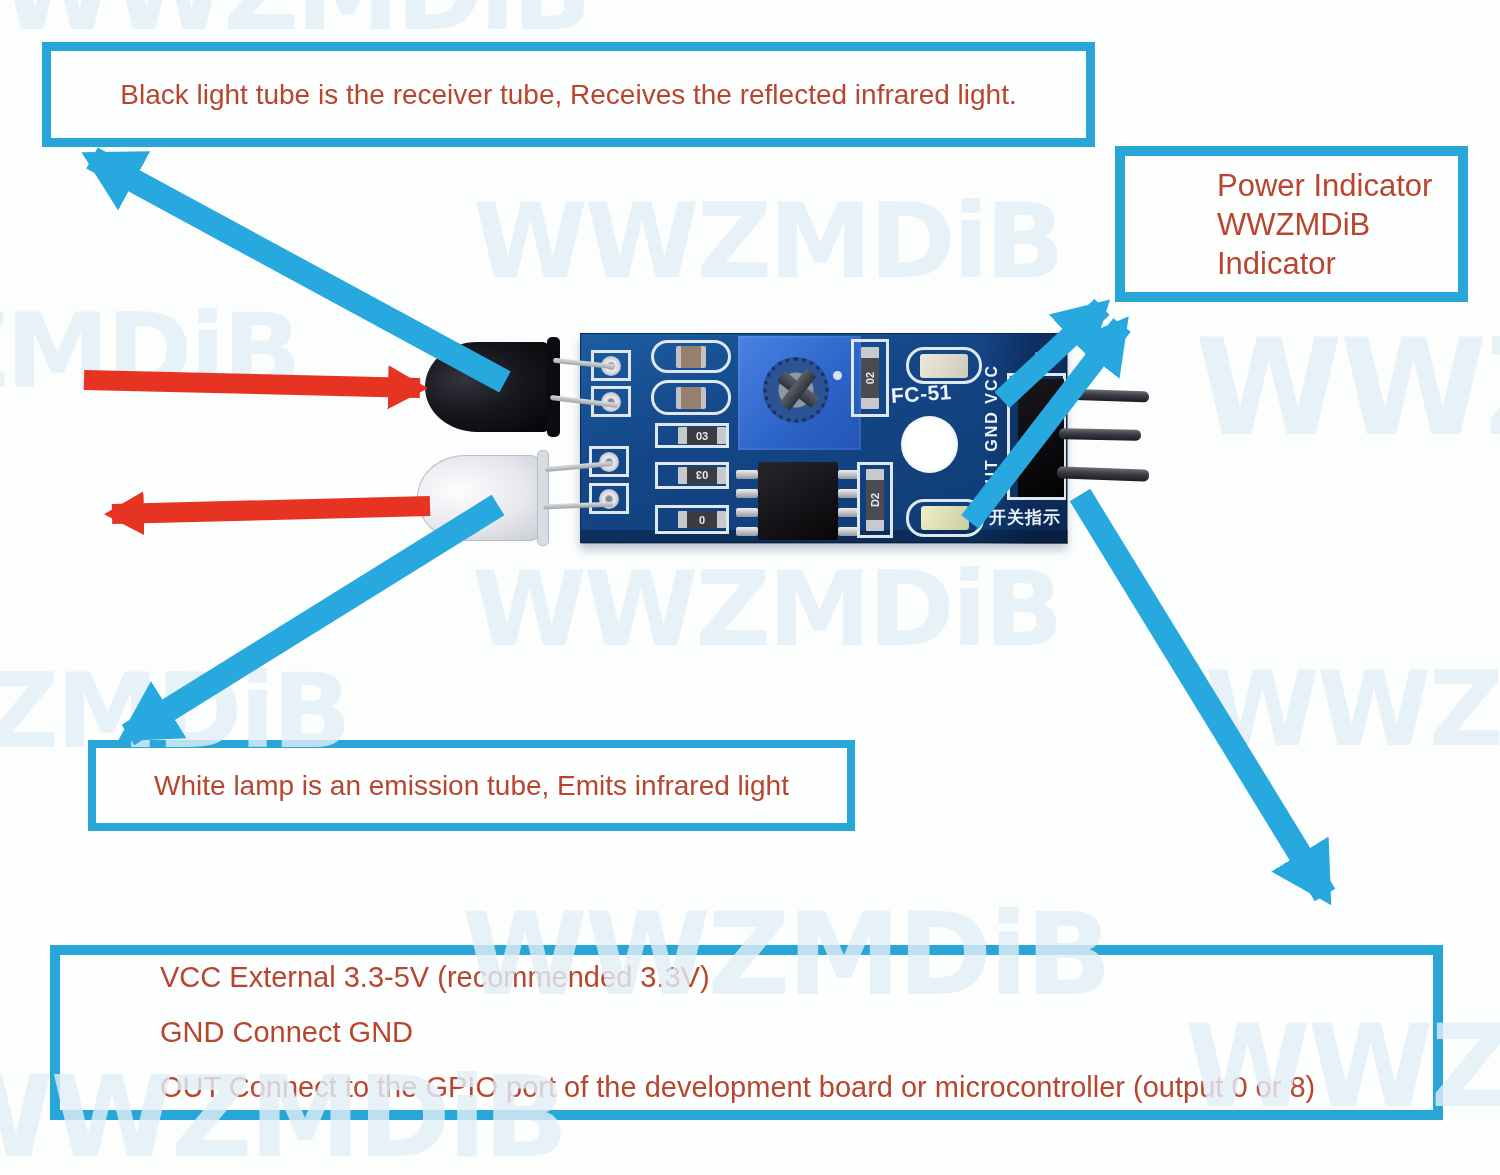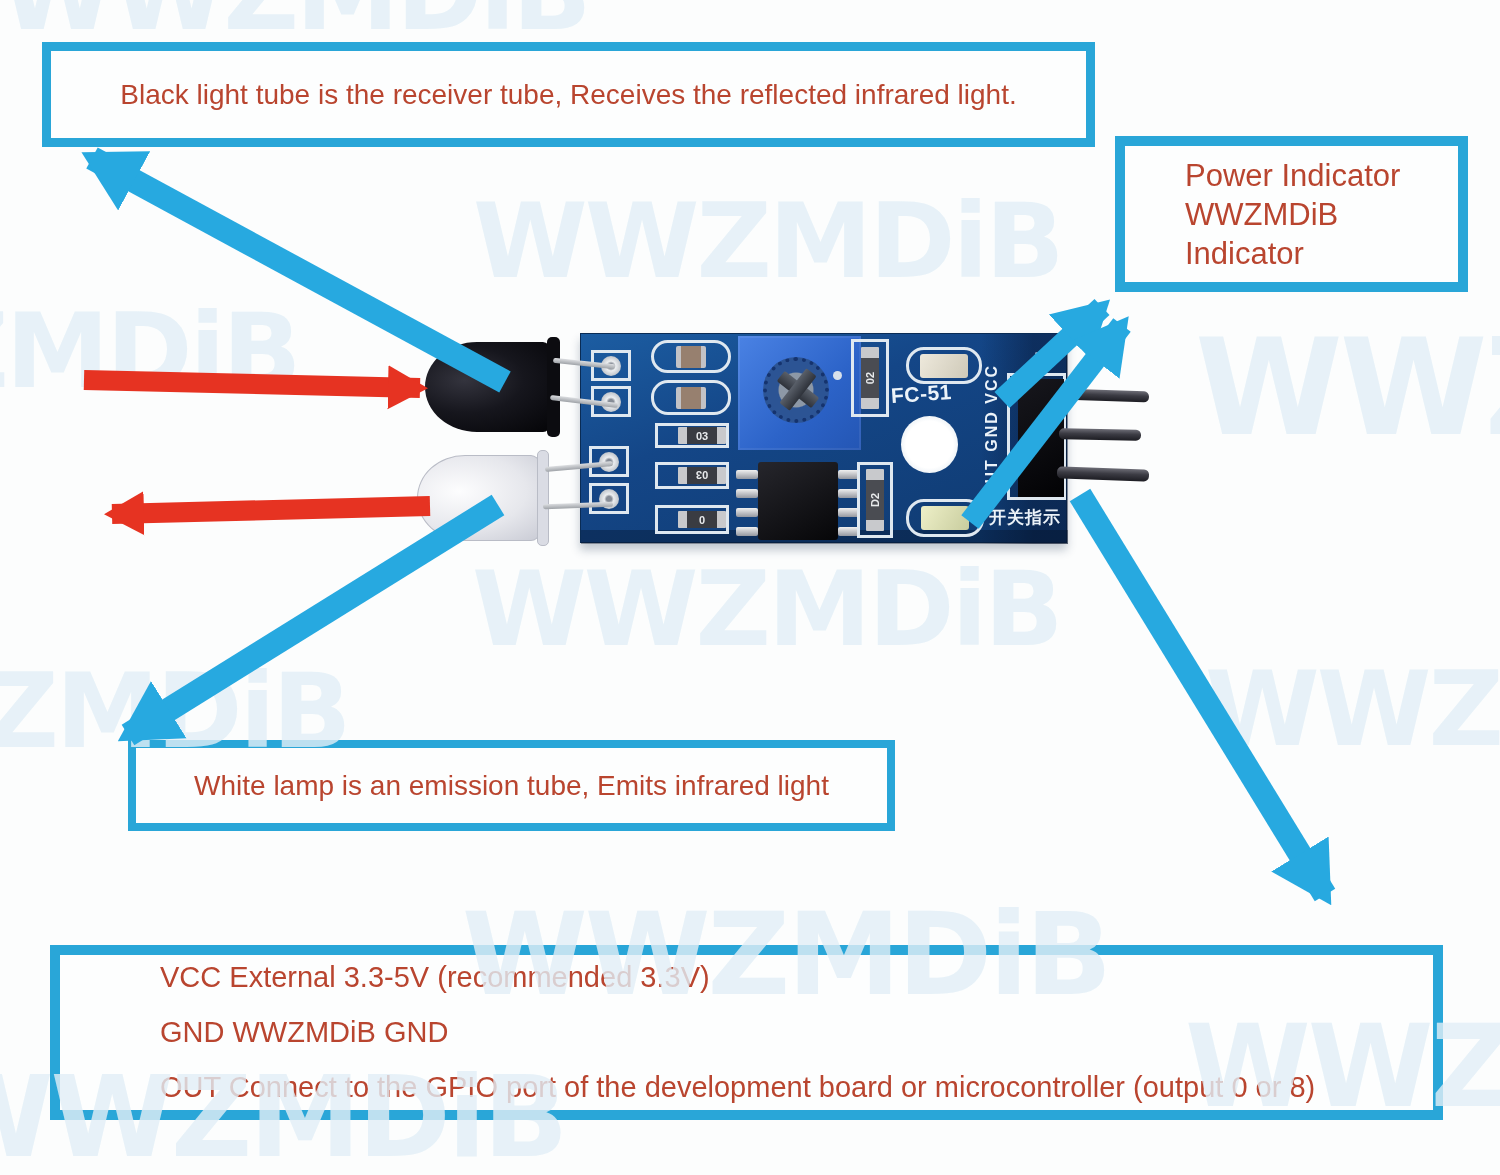--- a/index.html
+++ b/index.html
@@ -14,22 +14,22 @@
     font-size:104px; letter-spacing:-3px; white-space:nowrap;
     color:#e2eff7; opacity:.8; user-select:none;
   }
   
   .box{
     position:absolute; z-index:3; box-sizing:border-box;
     background:#fdfefe; border:9px solid #29a6d8;
     display:flex; align-items:center; color:#b9452f;
   }
   .box-top{left:42px; top:42px; width:1053px; height:105px; justify-content:center; font-size:28px;}
-  .box-right{left:1115px; top:136px; width:353px; height:156px; border-width:10px; font-size:31px; line-height:39px; padding-left:60px;}
-  .box-emitter{left:88px; top:740px; width:767px; height:91px; border-width:8px; justify-content:center; font-size:28px;margin-left:40px;}
+  .box-right{left:1115px; top:146px; width:353px; height:156px; border-width:10px; font-size:31px; line-height:39px; padding-left:92px;}
+  .box-emitter{left:88px; top:740px; width:767px; height:91px; border-width:8px; justify-content:center; font-size:28px;}
   .box-pins{left:50px; top:945px; width:1393px; height:175px; border-width:10px;
     flex-direction:column; align-items:flex-start; justify-content:center;
     padding-left:100px; padding-right:14px; font-size:29px; line-height:55px;}
   
   .arrows{position:absolute; left:0; top:0; z-index:5; pointer-events:none;}
   
   .module{position:absolute; left:395px; top:328px; width:845px; height:235px; z-index:2;}
   .module *{position:absolute; box-sizing:border-box;}
   .pcb{
     left:185px; top:5px; width:487px; height:210px;
@@ -228,21 +228,21 @@
       <div>WWZMDiB Indicator</div>
     </div>
   </div>
 
   <div class="box box-emitter">
     <span>White lamp is an emission tube, Emits infrared light</span>
   </div>
 
   <div class="box box-pins">
     <div>VCC External 3.3-5V (recommended 3.3V)</div>
-    <div>GND WWZMDiB GND</div>
+    <div>GND Connect GND</div>
     <div>OUT Connect to the GPIO port of the development board or microcontroller (output 0 or 8)</div>
   </div>
 
   <svg class="arrows" width="1500" height="1175" viewBox="0 0 1500 1175">
     <defs>
       <marker id="mblue" viewBox="0 0 2.5 3" refX="2.0" refY="1.5" markerWidth="2.5" markerHeight="3" orient="auto" markerUnits="strokeWidth">
         <path d="M0,0.1 L2.5,1.5 L0,2.9 Z" fill="#27a9e0"></path>
       </marker>
       <marker id="mred" viewBox="0 0 2 2.4" refX="1.6" refY="1.2" markerWidth="2" markerHeight="2.4" orient="auto" markerUnits="strokeWidth">
         <path d="M0,0.1 L2,1.2 L0,2.3 Z" fill="#e63322"></path>

